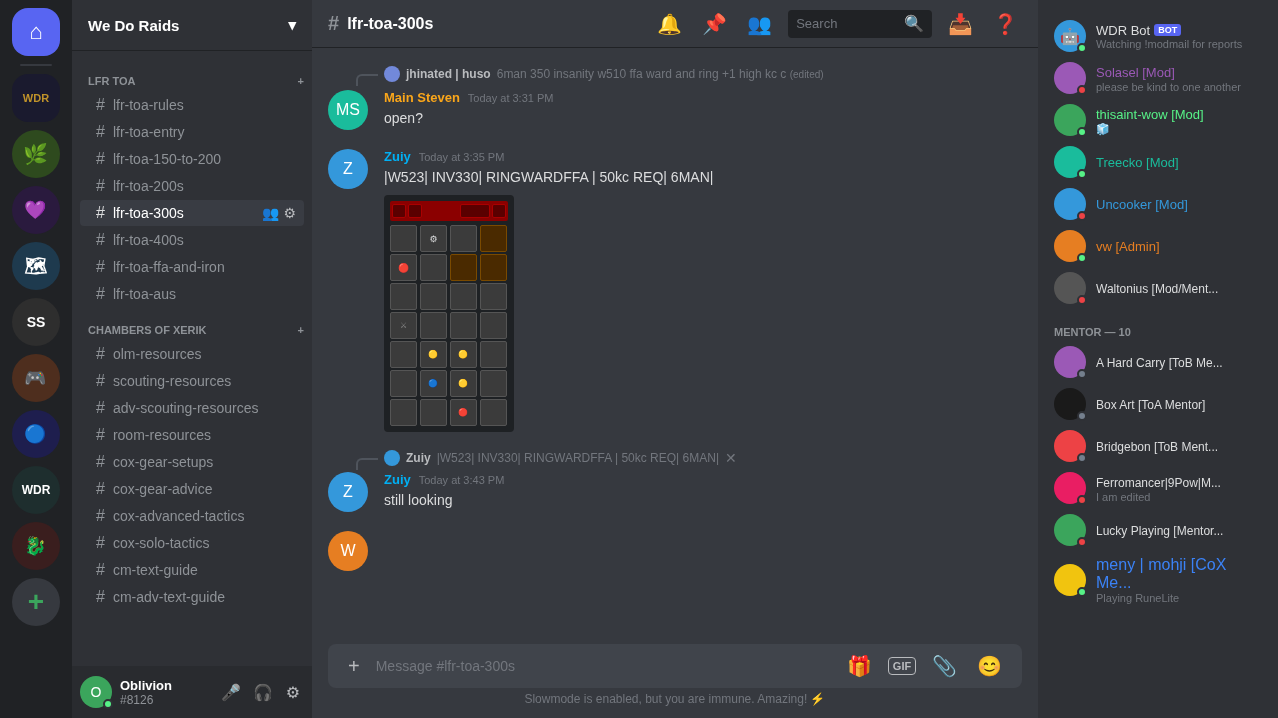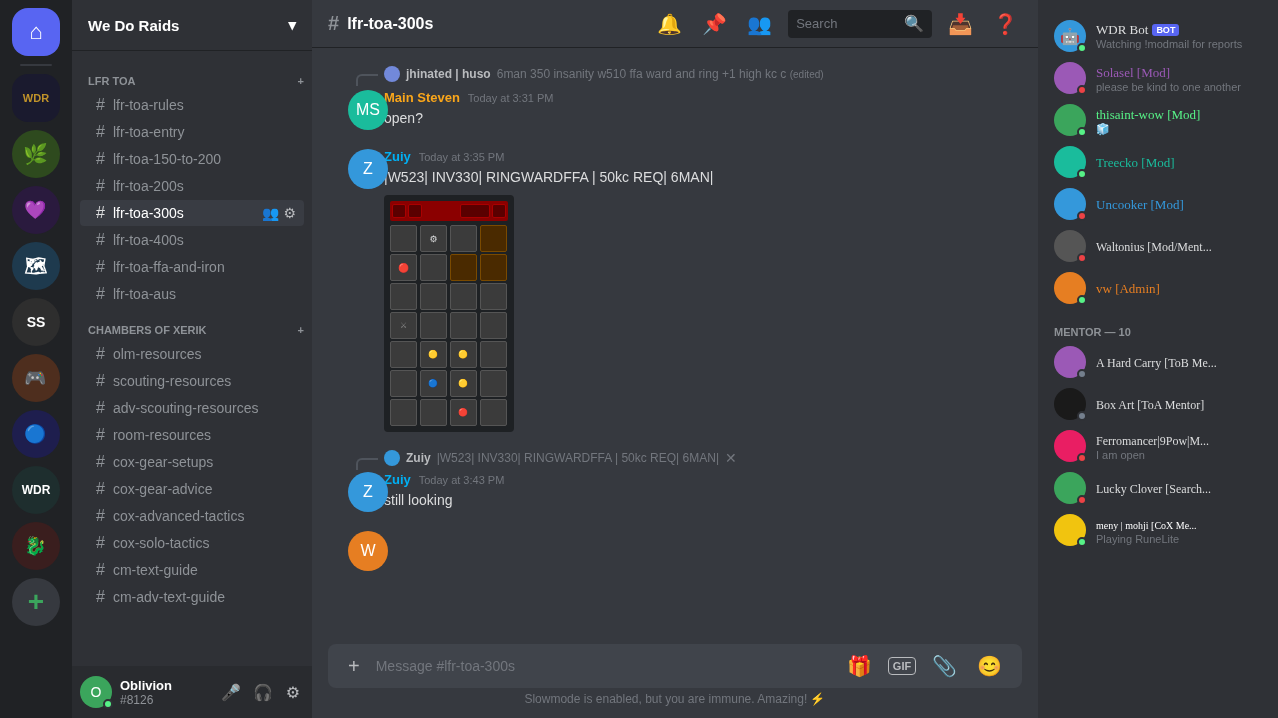--- a/index.html
+++ b/index.html
@@ -175,21 +175,20 @@
       top: 4px;
       width: 40px;
       height: 40px;
       border-radius: 50%;
       background: #7289da;
       display: flex;
       align-items: center;
       justify-content: center;
       color: white;
       font-size: 16px;
-      margin-left: 20px;
     }
     .message-header { display: flex; align-items: baseline; gap: 8px; margin-bottom: 4px; }
     .message-username { font-weight: 600; font-size: 13px; cursor: pointer; }
     .message-username.gold { color: #faa61a; }
     .message-username.blue { color: #00b0f4; }
     .message-timestamp { font-size: 11px; color: #72767d; }
     .message-content { font-size: 14px; color: #dcddde; line-height: 1.4; }
     .message-content .mention { color: #7289da; background: rgba(114,137,218,.1); border-radius: 3px; padding: 0 2px; }
 
     
@@ -265,21 +264,21 @@
       bottom: -1px;
       right: -1px;
       width: 10px;
       height: 10px;
       border-radius: 50%;
       border: 2px solid #2f3136;
     }
     .status-dot.online { background: #57f287; }
     .status-dot.offline { background: #747f8d; }
     .status-dot.dnd { background: #ed4245; }
-    .member-name { font-size: 13px; color: #dcddde; font-weight: 500; font-family: Liberation Serif, serif; }
+    .member-name { font-size: 13px; color: #dcddde; font-weight: 500; }
     .bot-badge {
       background: #5865f2;
       color: white;
       font-size: 9px;
       font-weight: 700;
       padding: 1px 4px;
       border-radius: 3px;
       margin-left: 4px;
     }
     .member-status-text { font-size: 11px; color: #72767d; }
@@ -626,37 +625,37 @@
   <div class="member-item">
     <div class="member-avatar av-blue">
       <span class="status-dot dnd"></span>
     </div>
     <div>
       <span class="member-name" style="color:#3498db;">Uncooker [Mod]</span>
     </div>
   </div>
 
   <div class="member-item">
+    <div class="member-avatar av-orange">
+      <span class="status-dot online"></span>
+    </div>
+    <div>
+      <span class="member-name" style="color:#e67e22;">vw [Admin]</span>
+    </div>
+  </div>
+
+  <div class="member-item">
     <div class="member-avatar av-dark" style="background:#555;">
       <span class="status-dot dnd"></span>
     </div>
     <div>
       <span class="member-name" style="color:#dcddde; font-size:12px;">Waltonius [Mod/Ment...</span>
     </div>
   </div>
 
-  <div class="member-item">
-    <div class="member-avatar av-orange">
-      <span class="status-dot online"></span>
-    </div>
-    <div>
-      <span class="member-name" style="color:#e67e22;">vw [Admin]</span>
-    </div>
-  </div>
-
   <div class="member-category">
     <span>MENTOR — 10</span>
   </div>
 
   <div class="member-item">
     <div class="member-avatar av-purple">
       <span class="status-dot offline"></span>
     </div>
     <div>
       <span class="member-name" style="color:#dcddde; font-size:12px;">A Hard Carry [ToB Me...</span>
@@ -665,42 +664,50 @@
 
   <div class="member-item">
     <div class="member-avatar av-blue" style="background:#1a1a1a;">
       <span class="status-dot offline"></span>
     </div>
     <div>
       <span class="member-name" style="color:#dcddde; font-size:12px;">Box Art [ToA Mentor]</span>
     </div>
   </div>
 
+  <div class="member-item">
+    <div class="member-avatar av-red">
+      <span class="status-dot offline"></span>
+    </div>
+    <div>
+      <span class="member-name" style="color:#dcddde; font-size:12px;">Bridgebon [ToB Ment...</span>
+    </div>
+  </div>
 
   <div class="member-item">
     <div class="member-avatar av-pink">
       <span class="status-dot dnd"></span>
     </div>
     <div>
       <span class="member-name" style="color:#dcddde; font-size:12px;">Ferromancer|9Pow|M...</span>
-      <div class="member-status-text">I am open</div>
+      <div class="member-status-text">I am edited</div>
     </div>
   </div>
 
   <div class="member-item">
     <div class="member-avatar av-green">
       <span class="status-dot dnd"></span>
     </div>
     <div>
-      <span class="member-name" style="color:#dcddde; font-size:12px;">Lucky Clover [Search...</span>
+      <span class="member-name" style="color:#dcddde; font-size:12px;">Lucky Playing [Mentor...</span>
     </div>
   </div>
 
   <div class="member-item">
     <div class="member-avatar av-yellow" style="background:#f1c40f;">
       <span class="status-dot online"></span>
     </div>
     <div>
-      <span class="member-name" style="color:#ffffff; font-size:10px;">meny | mohji [CoX Me...</span>
+      <span class="member-name" style="color:#3b82f6; font-size:16px;">meny | mohji [CoX Me...</span>
       <div class="member-status-text">Playing RuneLite</div>
     </div>
   </div>
 </div>
 
 </body></html>

